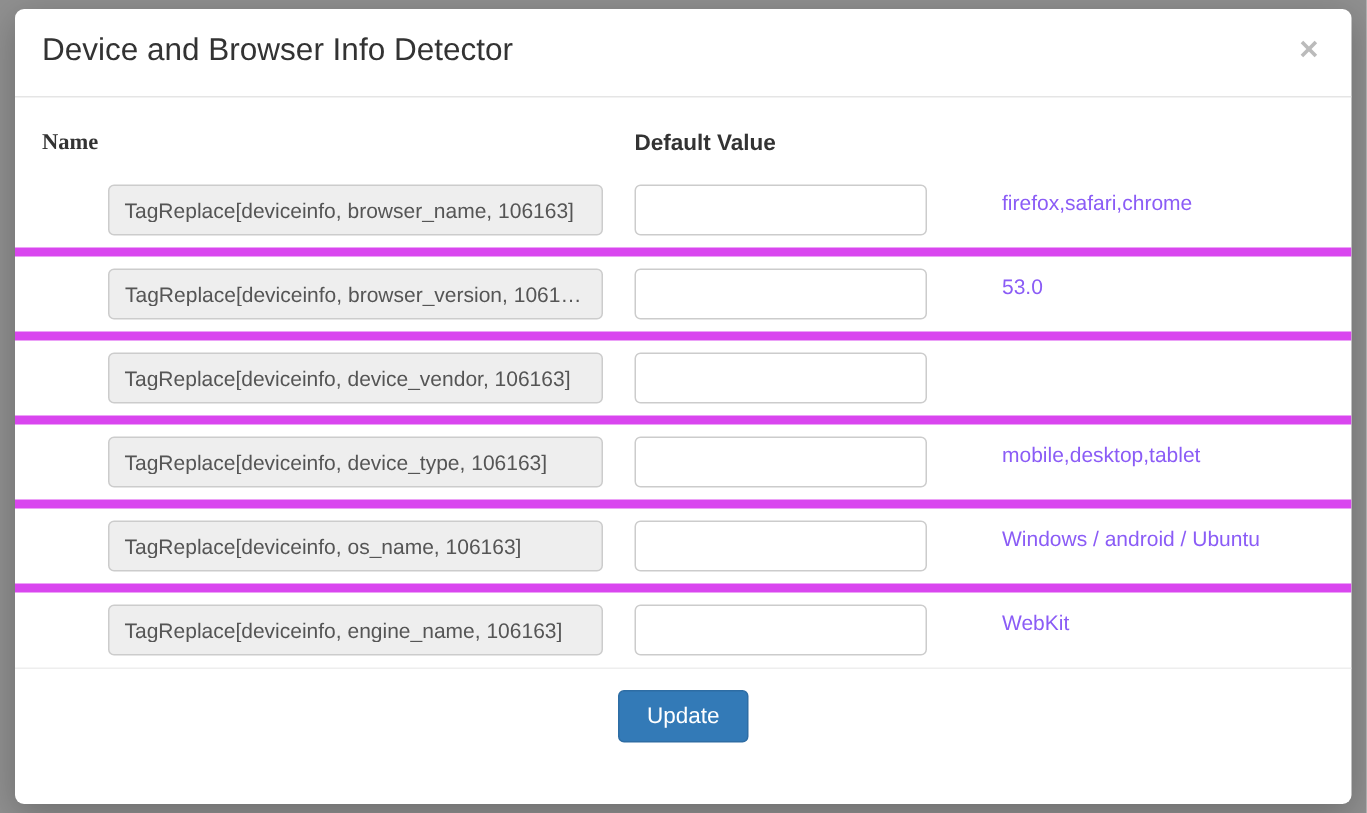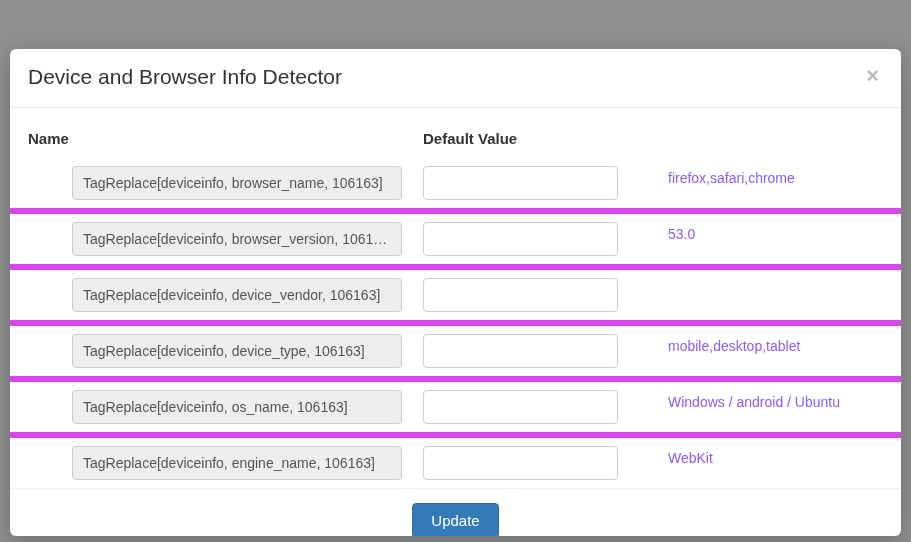--- a/index.html
+++ b/index.html
@@ -33,21 +33,20 @@
       top: 6px;
       left: 10px;
       right: 10px;
       bottom: 6px;
       background: #fff;
       border-radius: 6px;
       box-shadow: 0 6px 24px rgba(0,0,0,0.25);
       display: flex;
       flex-direction: column;
       overflow: hidden;
-      margin-top: 43px;
     }
     .modal-header {
       padding: 16px 18px 18px 18px;
       border-bottom: 1px solid #e5e5e5;
       display: flex;
       justify-content: space-between;
       align-items: flex-start;
     }
     .modal-title {
       font-size: 21px;
@@ -66,21 +65,21 @@
     }
     .col-headers {
       display: flex;
       padding: 22px 18px 10px 18px;
     }
     .col-headers div {
       font-weight: 700;
       font-size: 15px;
       color: #333;
     }
-    .col-name { flex: 0 0 395px; }
+    .col-name { flex: 0 0 395px; font-family: Liberation Serif, serif; }
     .col-default { flex: 0 0 245px; }
     .col-examples { flex: 1; }
     .rows {
       flex: 0 0 auto;
     }
     .row {
       display: flex;
       align-items: center;
       padding: 8px 18px;
       border-top: 6px solid #d946ef;

